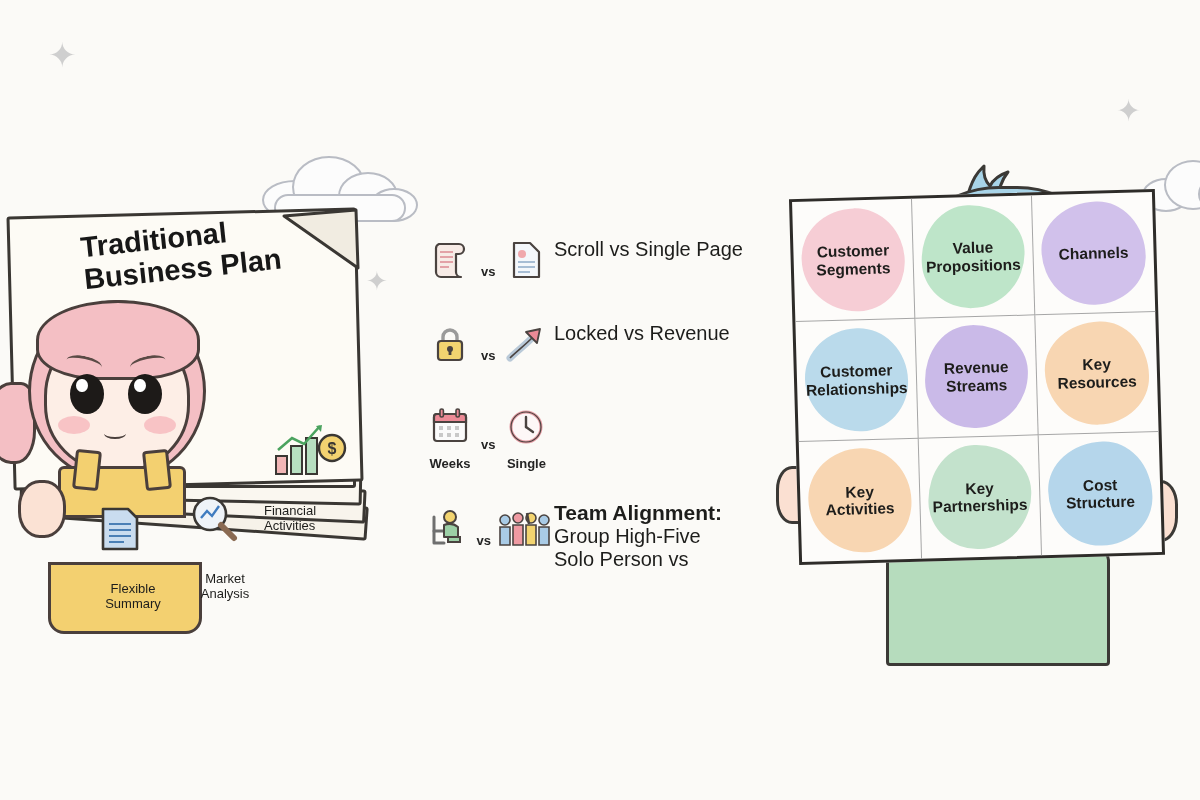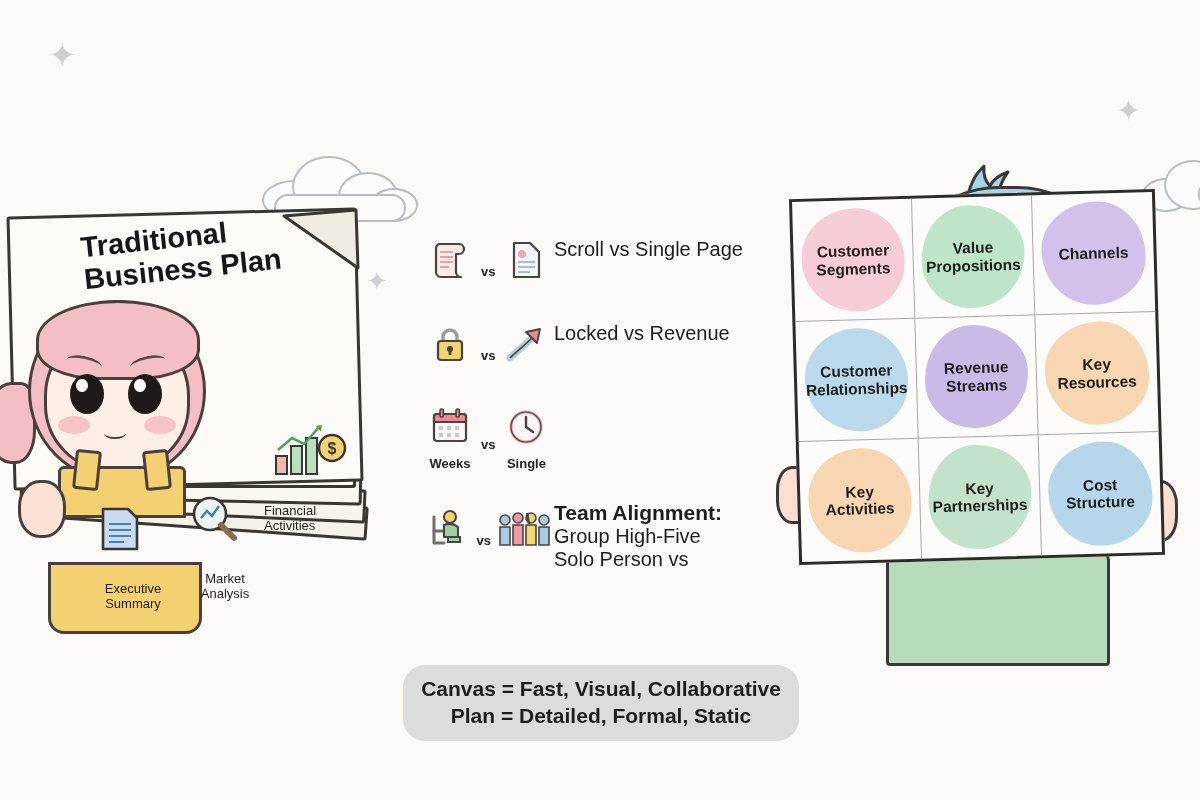--- a/index.html
+++ b/index.html
@@ -178,21 +178,21 @@
         <path d="M3 3 H28 L37 12 V43 H3 Z" fill="#c9dcef" stroke="#3a3733" stroke-width="2.6" stroke-linejoin="round"></path>
         <g stroke="#4a7fb5" stroke-width="2">
           <line x1="9" y1="18" x2="31" y2="18"></line>
             <line x1="9" y1="24" x2="31" y2="24"></line>
           <line x1="9" y1="30" x2="31" y2="30"></line>
             <line x1="9" y1="36" x2="24" y2="36"></line>
         </g>
       </svg>
     </div>
     <div class="doclabel" style="left:92px;top:404px;width:82px;">
-      <span>Executive</span><br>
+      <span>Flexible</span><br>
       <span>Summary</span>
     </div>
 
     <div class="mini" style="left:188px;top:342px;">
       <svg class="svgic" width="52" height="52" viewBox="0 0 52 52">
         <circle cx="22" cy="22" r="16" fill="#eef3f8" stroke="#3a3733" stroke-width="2.6"></circle>
         <polyline points="13,26 19,19 24,24 31,14" fill="none" stroke="#3f7cc0" stroke-width="2.4"></polyline>
         <line x1="33" y1="33" x2="46" y2="46" stroke="#8a6a52" stroke-width="6" stroke-linecap="round"></line>
       </svg>
     </div>
@@ -342,24 +342,20 @@
         </div>
       </div>
       <div class="ctext">
         <div class="ctitle">Team Alignment:</div>
         <div class="cdesc">Group High-Five</div>
         <div class="cdesc">Solo Person vs</div>
       </div>
     </div>
   </div>
 
-  <div id="summary" style="background: rgb(220, 220, 220);">
-    <div>Canvas = Fast, Visual, Collaborative</div>
-    <div>Plan = Detailed, Formal, Static</div>
-  </div>
 
   <div id="rightscene">
 
     <div>
 
       <svg style="position:absolute;left:186px;top:12px;" width="60" height="42">
         <path d="M10 40 C16 14 24 8 28 4 C27 14 30 20 34 24 C38 16 46 12 52 10 C44 20 42 32 42 40 Z" fill="#a8d4e8" stroke="#3b3936" stroke-width="3" stroke-linejoin="round"></path>
       </svg>
       <div class="bluehair" style="left:120px;top:36px;width:230px;height:240px;"></div>
       <div class="greenshirt" style="left:116px;top:400px;width:218px;height:110px;"></div>

